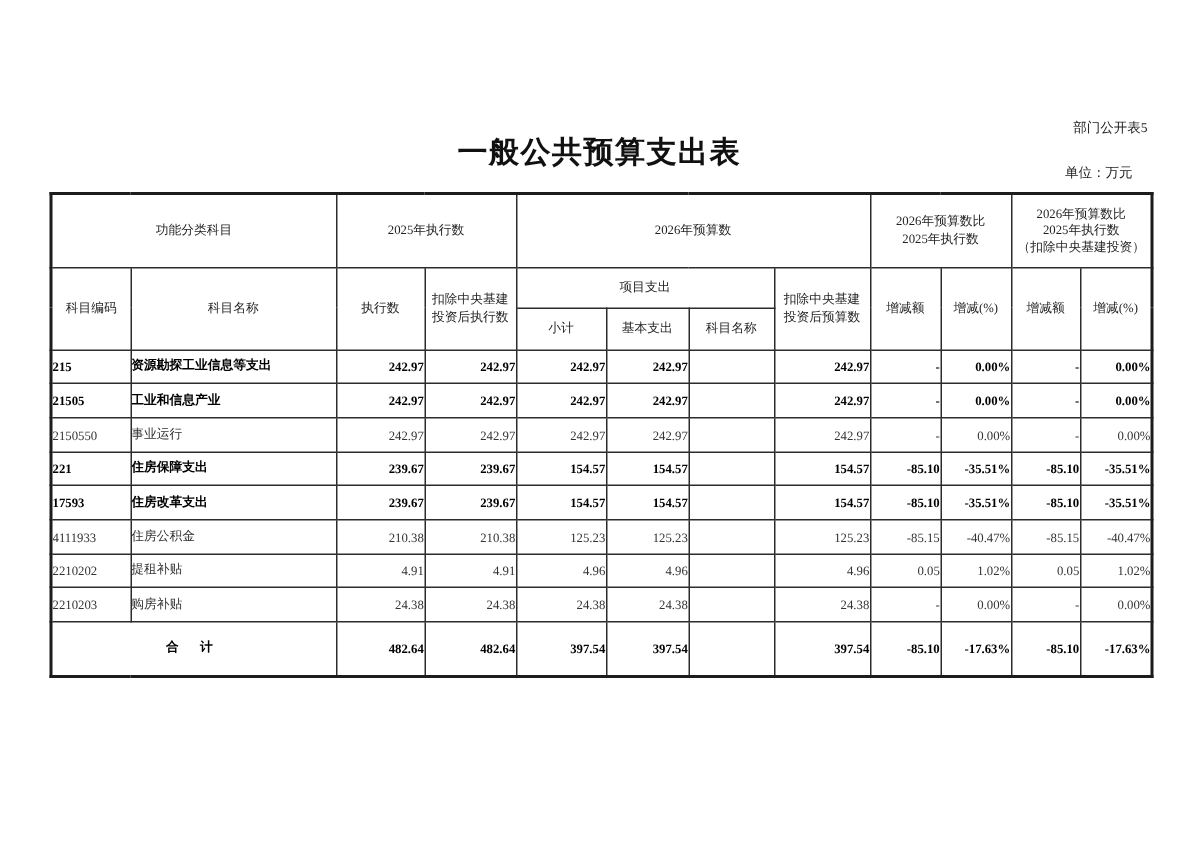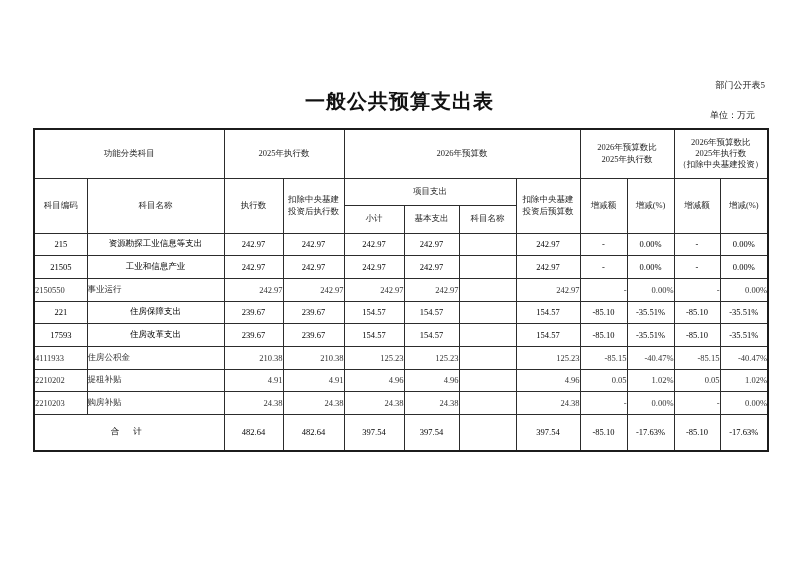--- a/index.html
+++ b/index.html
@@ -50,21 +50,21 @@
   .prewrap { white-space: pre-line; }
   thead tr.hr1 { height: 49px; }
   thead tr.hr2 { height: 27px; }
   thead tr.hr3 { height: 28px; }
   tbody tr { height: 22.7px; }
   tbody tr.total-row { height: 36px; }
   td.code { text-align: left; padding-left: 2px; }
   td.name { text-align: left; padding-left: 4px; }
   td.num  { text-align: right; padding-right: 3px; }
   td.total-label { text-align: center; letter-spacing: 6px; }
-  tr.bold td { font-weight: normal; color: #000; text-align: center; }
+  tr.bold td { font-weight: bold; color: #000; }
   tbody tr:not(.bold) td { color: #333; }
 </style>
 </head>
 <body>
 
 <div class="doc-label">部门公开表5</div>
 <div class="page-title">一般公共预算支出表</div>
 <div class="unit-label">单位：万元</div>
 
 <table class="budget">

